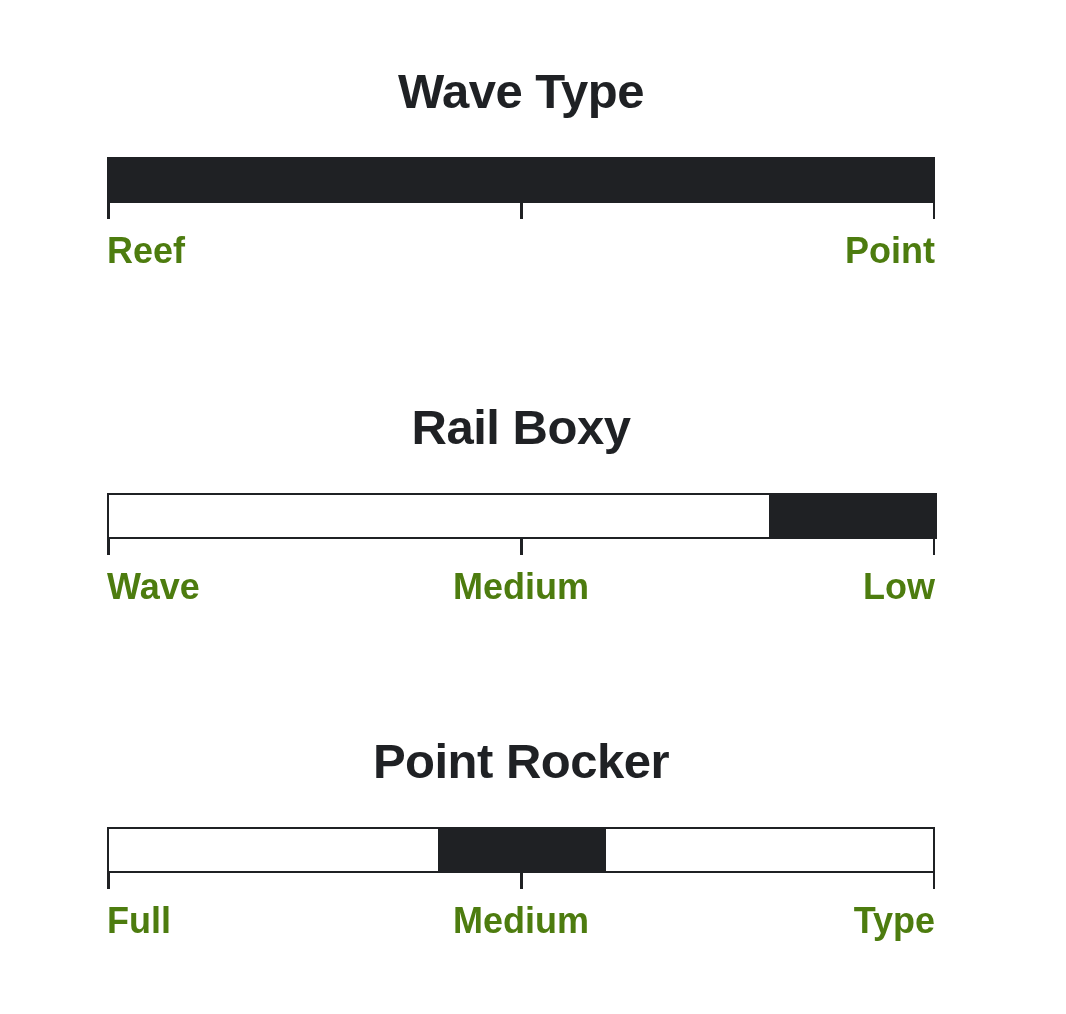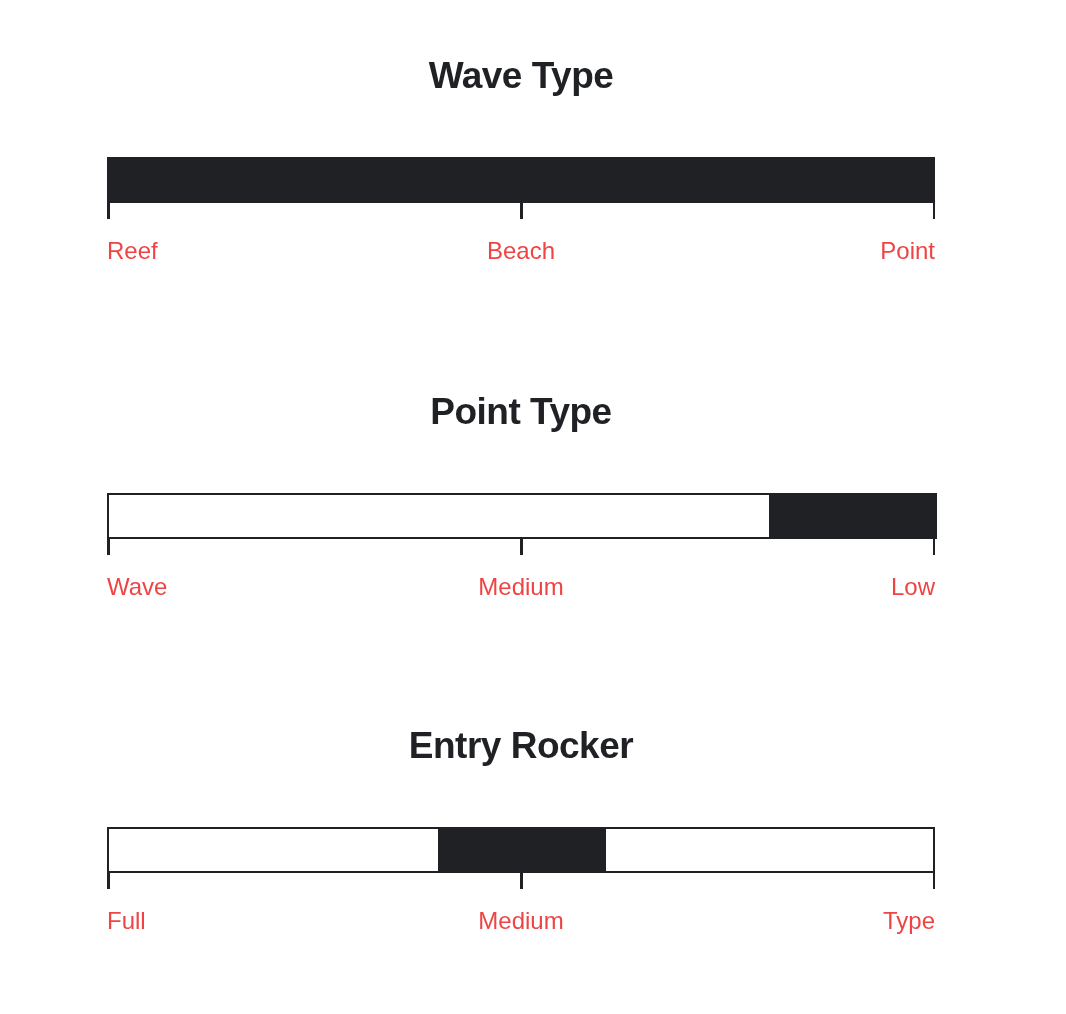--- a/index.html
+++ b/index.html
@@ -31,21 +31,21 @@
   .spec-group.g0 { top: 0px; }
   .spec-group.g1 { top: 336px; }
   .spec-group.g2 { top: 670px; }
 
   .spec-title {
     position: absolute;
     left: 107px;
     width: 828px;
     top: 26px;
     text-align: center;
-    font-size: 37px;
+    font-size: 49px;
     font-weight: bold;
     letter-spacing: -0.5px;
     line-height: 1.0;
     color: #1f2124;
     white-space: nowrap;
   }
 
   
   .meter-wrap {
     position: absolute;
@@ -98,24 +98,24 @@
   .labels {
     position: absolute;
     left: 107px;
     top: 233px;
     width: 828px;
     height: 36px;
   }
   .axis-label {
     position: absolute;
     top: 0;
-    font-size: 24px;
-    font-weight: normal;
+    font-size: 36px;
+    font-weight: bold;
     line-height: 36px;
-    color: #ef4444;
+    color: #4d7c0f;
     white-space: nowrap;
   }
   .axis-label.l-start  { left: 0; text-align: left; }
   .axis-label.l-mid    { left: 264px; width: 300px; text-align: center; }
   .axis-label.l-end    { right: 0; text-align: center; }
 </style>
 </head>
 <body>
 
 <div class="sheet">
@@ -130,27 +130,26 @@
     </div>
 
     <div class="ticks">
       <span class="tick t-start"></span>
       <span class="tick t-mid"></span>
       <span class="tick t-end"></span>
     </div>
 
     <div class="labels">
       <span class="axis-label l-start">Reef</span>
-      <span class="axis-label l-mid">Beach</span>
       <span class="axis-label l-end">Point</span>
     </div>
   </section>
 
   <section class="spec-group g1">
-    <h2 class="spec-title">Point Type</h2>
+    <h2 class="spec-title">Rail Boxy</h2>
 
     <div class="meter-wrap">
       <div class="meter-track">
         <div class="meter-fill" style="left: 659.9px; width: 168.1px; top: -2.5px; height: 46px;"></div>
       </div>
     </div>
 
     <div class="ticks">
       <span class="tick t-start"></span>
       <span class="tick t-mid"></span>
@@ -158,21 +157,21 @@
     </div>
 
     <div class="labels">
       <span class="axis-label l-start">Wave</span>
       <span class="axis-label l-mid">Medium</span>
       <span class="axis-label l-end">Low</span>
     </div>
   </section>
 
   <section class="spec-group g2">
-    <h2 class="spec-title">Entry Rocker</h2>
+    <h2 class="spec-title">Point Rocker</h2>
 
     <div class="meter-wrap">
       <div class="meter-track">
         <div class="meter-fill" style="left: 328.7px; width: 168.1px; top: -2.5px; height: 46px;"></div>
       </div>
     </div>
 
     <div class="ticks">
       <span class="tick t-start"></span>
       <span class="tick t-mid"></span>

